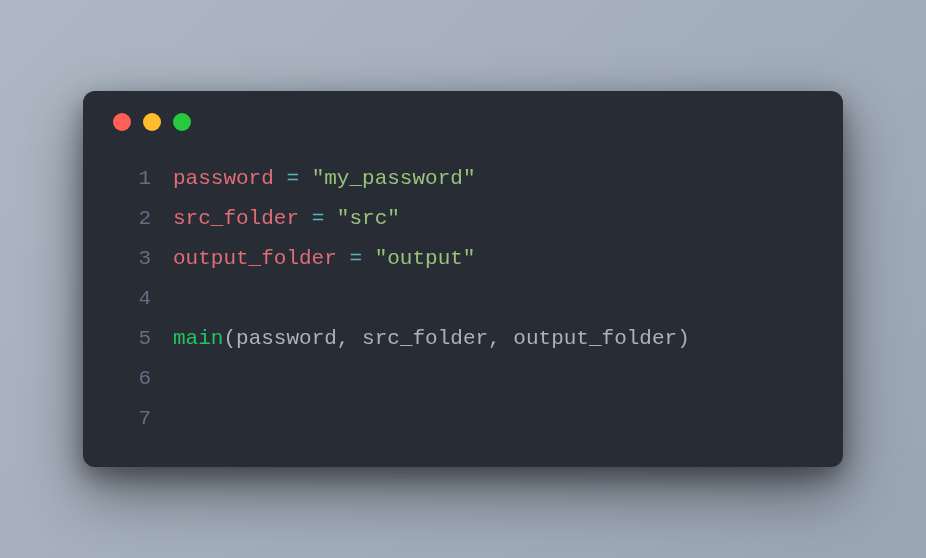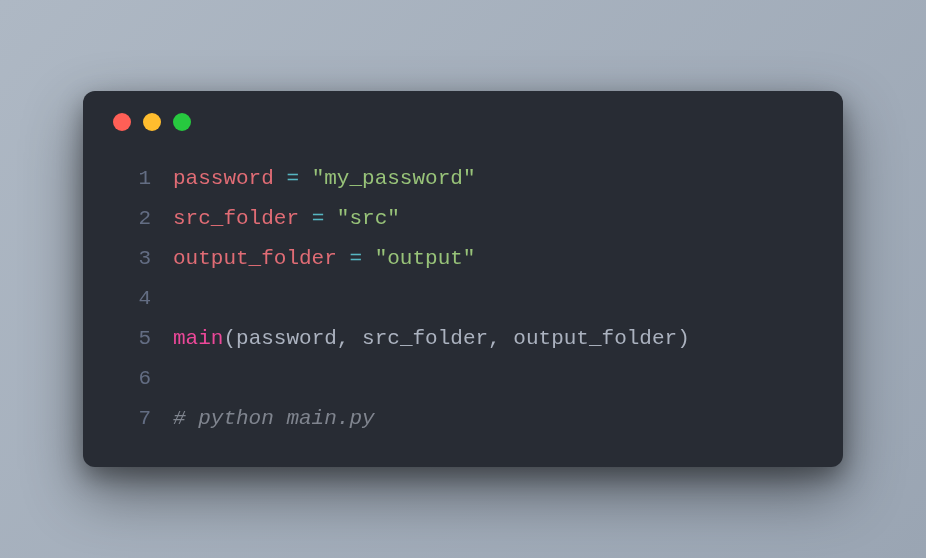--- a/index.html
+++ b/index.html
@@ -46,36 +46,36 @@
     text-align: right;
     color: #636d83;
     user-select: none;
     flex-shrink: 0;
     margin-right: 22px;
   }
   .tok-var      { color: #e06c75; }
   .tok-op       { color: #56b6c2; }
   .tok-punc     { color: #abb2bf; }
   .tok-str      { color: #98c379; }
-  .tok-func     { color: #ec4899; }
+  .tok-func     { color: #22c55e; }
   .tok-arg      { color: #abb2bf; }
   .tok-comment  { color: #7f848e; font-style: italic; }
   .tok-default  { color: #abb2bf; }
 </style>
 </head>
 <body>
 
 <div class="window">
   <div class="traffic-lights">
     <div class="tl tl-close" style="background: rgb(255, 95, 86);"></div>
     <div class="tl tl-min" style="background: rgb(255, 189, 46);"></div>
     <div class="tl tl-max" style="background: rgb(39, 201, 63);"></div>
   </div>
   <div class="code" id="code-container">
       <div class="line"><span class="ln">1</span><span><span class="tok-var">password</span><span class="tok-default"> </span><span class="tok-op">=</span><span class="tok-default"> </span><span class="tok-str">"my_password"</span></span></div>
       <div class="line"><span class="ln">2</span><span><span class="tok-var">src_folder</span><span class="tok-default"> </span><span class="tok-op">=</span><span class="tok-default"> </span><span class="tok-str">"src"</span></span></div>
       <div class="line"><span class="ln">3</span><span><span class="tok-var">output_folder</span><span class="tok-default"> </span><span class="tok-op">=</span><span class="tok-default"> </span><span class="tok-str">"output"</span></span></div>
       <div class="line"><span class="ln">4</span><span>&nbsp;</span></div>
       <div class="line"><span class="ln">5</span><span><span class="tok-func">main</span><span class="tok-punc">(</span><span class="tok-arg">password</span><span class="tok-punc">,</span><span class="tok-default"> </span><span class="tok-arg">src_folder</span><span class="tok-punc">,</span><span class="tok-default"> </span><span class="tok-arg">output_folder</span><span class="tok-punc">)</span></span></div>
       <div class="line"><span class="ln">6</span><span>&nbsp;</span></div>
-      <div class="line"><span class="ln">7</span><span><span class="tok-comment"># python main.py</span></span></div>
+      <div class="line"><span class="ln">7</span></div>
     </div>
 </div>
 
 </body></html>

